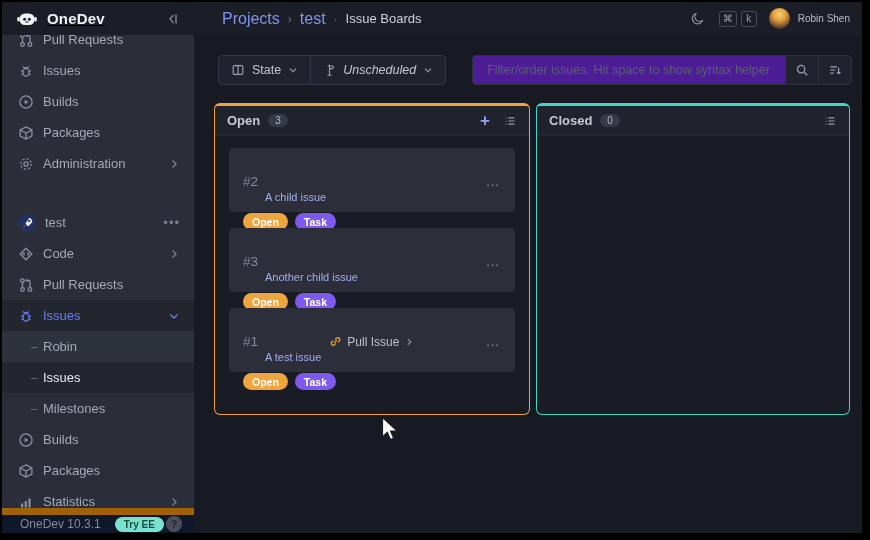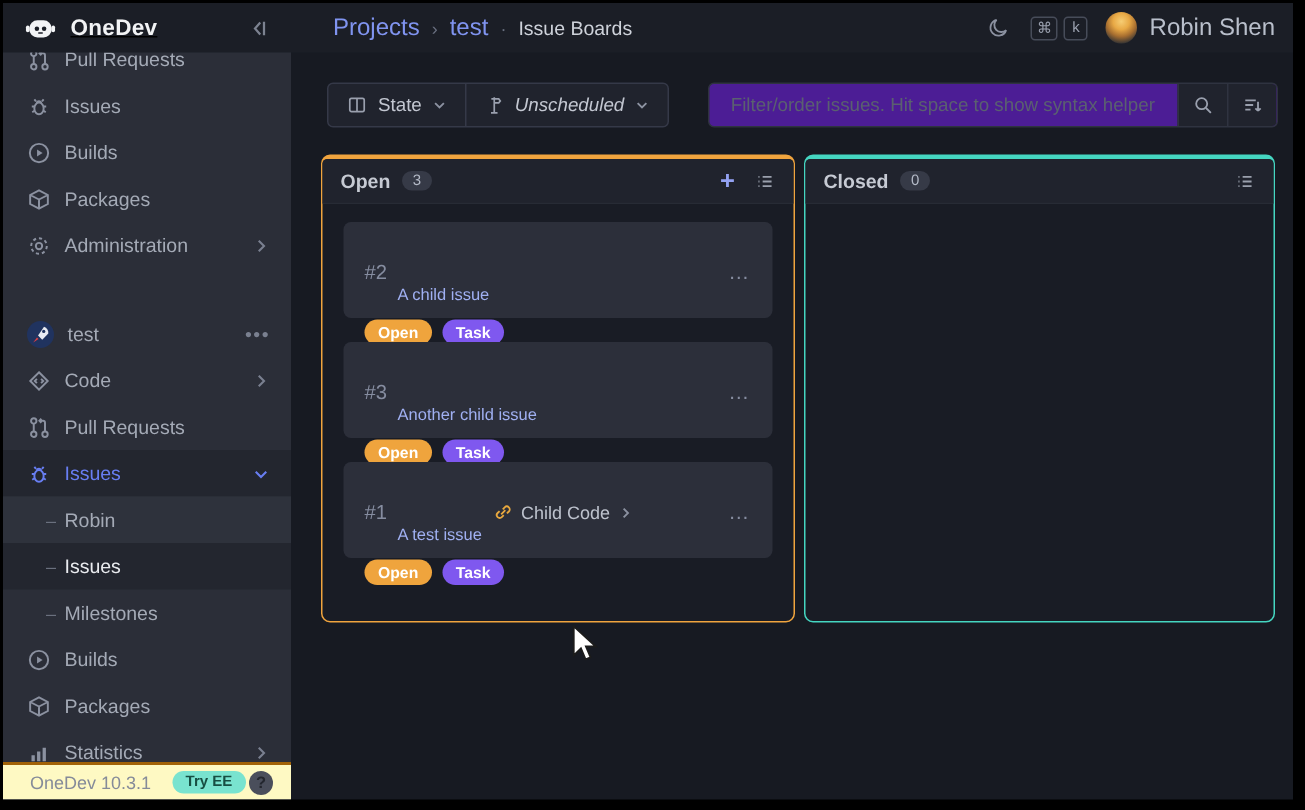--- a/index.html
+++ b/index.html
@@ -21,22 +21,22 @@
   .row .lbl { white-space:nowrap; }
   .row .chev { margin-left:auto; color:#7a8090; display:flex; }
   .row.blue, .row.blue .ic, .row.blue .chev { color:#687ef2; }
   .row.band-dark { background:#23262f; }
   .row.band-mid  { background:#2e323c; }
   .row.current .lbl { color:#e9ebef; }
   .sub-dash { width:8px; margin:0 5px 0 12px; color:#6a707e; font-size:12px; text-align:center; }
   .spacer { height:28px; }
   .proj-avatar { width:18px; height:18px; margin-right:9px; flex:none; }
   .dots { margin-left:auto; color:#7a8090; font-size:13px; letter-spacing:1px; cursor:pointer; }
-  .side-footer { position:absolute; bottom:0; left:0; right:0; height:25px; background:#fef9c3;
-                 border-top:2px solid #a16207; z-index:3; display:flex; align-items:center;
+  .side-footer { position:absolute; bottom:0; left:0; right:0; height:25px; background:#0f172a;
+                 border-top:7px solid #a16207; z-index:3; display:flex; align-items:center;
                  padding:0 12px 0 18px;margin-top:16px; }
   .version { color:#858b99; font-size:12px; }
   .tryee { margin-left:14px; background:#79e3cf; color:#1750434; color:#174f43; font-size:10px; font-weight:bold;
            padding:2px 9px; border-radius:9px; cursor:pointer; }
   .help { margin-left:auto; width:16px; height:16px; border-radius:50%; background:#4a4e5b; color:#23262e;
           font-size:11px; font-weight:bold; display:flex; align-items:center; justify-content:center; cursor:pointer; }
 
   
   .topbar { position:absolute; left:192px; top:0; right:0; height:33px; background:#1b1e26;
             display:flex; align-items:center; padding:0 12px 0 28px; }
@@ -44,21 +44,21 @@
   .crumb-sep { color:#6a7080; font-size:12px; margin:0 8px; }
   .crumb-page { color:#ced2da; font-size:13px; }
   .top-right { margin-left:auto; display:flex; align-items:center; }
   .moon { color:#8b91a0; display:flex; cursor:pointer; margin-right:14px; }
   .kbd { border:1px solid #474c59; border-radius:3px; color:#9aa0ae; font-size:10px;
          min-width:16px; height:16px; display:flex; align-items:center; justify-content:center;
          padding:0 3px; }
   .kbd + .kbd { margin-left:4px; }
   .avatar { width:21px; height:21px; border-radius:50%; margin:0 8px 0 12px; cursor:pointer;
             background:radial-gradient(circle at 50% 30%, #f6cd74 0%, #e8a945 30%, #a86f30 55%, #3c3733 80%, #2c2f3a 100%); }
-  .username { color:#b9bfcb; font-size:16px; cursor:pointer; }
+  .username { color:#b9bfcb; font-size:10px; cursor:pointer; }
 
   
   .main { position:absolute; left:192px; top:33px; right:0; bottom:0; }
   .toolbar { position:absolute; left:24px; top:20px; right:10px; height:30px; display:flex; }
   .state-group { display:flex; border:1px solid #353948; border-radius:4px; background:#20232d; }
   .tb-btn { display:flex; align-items:center; gap:7px; padding:0 12px; color:#c3c7d1; font-size:12.5px; cursor:pointer; }
   .tb-btn + .tb-btn { border-left:1px solid #353948; }
   .tb-btn .ic { display:flex; color:#9aa0ae; }
   .italic { font-style:italic; }
   .caret { display:flex; color:#8b91a0; }
@@ -395,21 +395,21 @@
           </div>
 
           <div class="card">
             <div class="card-head">
               <span class="card-num">#1</span>
               <span class="card-title">A test issue</span>
               <span class="card-link">
                 <svg width="13" height="13" viewBox="0 0 16 16" fill="none" stroke="#e8a83e" stroke-width="1.5">
                     <path d="M6.3 9.7 9.7 6.3M5 7 3.4 8.6a2.4 2.4 0 0 0 3.4 3.4L8.4 10.4M7.6 5.6 9.2 4a2.4 2.4 0 0 1 3.4 3.4L11 9"></path>
                   </svg>
-                <span class="txt">Child Code</span>
+                <span class="txt">Pull Issue</span>
                 <span class="chv">
                   <svg width="10" height="10" viewBox="0 0 12 12" fill="none" stroke="currentColor" stroke-width="1.5">
                       <path d="M4.5 2.5 8 6l-3.5 3.5"></path>
                     </svg>
                 </span>
               </span>
               <span class="ellipsis">…</span>
             </div>
             <div class="badges">
               <span class="badge" style="background-color: rgb(239, 164, 61);">Open</span>

